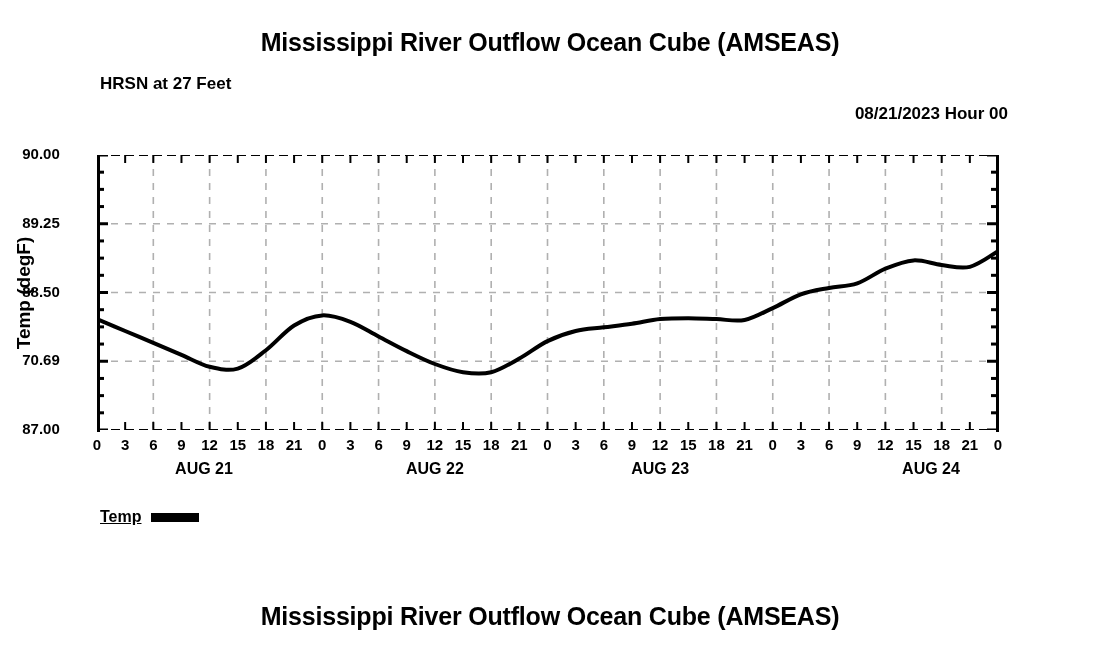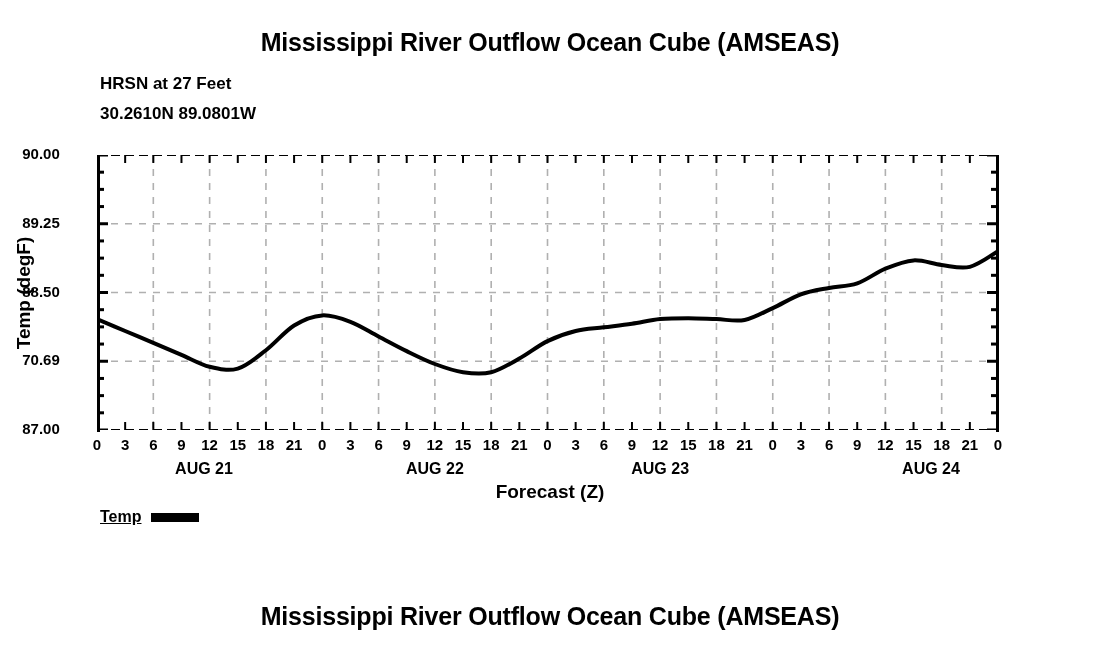--- a/index.html
+++ b/index.html
@@ -96,23 +96,23 @@
 </style>
 </head>
 <body>
 
 <div class="page">
 
   <div class="title-main">Mississippi River Outflow Ocean Cube (AMSEAS)</div>
 
   <div class="meta-line1">HRSN at 27 Feet</div>
 
-  <div class="meta-line2">30.2610N  89.0801W</div>
-
-
+
+
+  <div class="datestamp">08/21/2023 Hour 00</div>
 
   <div class="ylabel-text">
     <span>Temp (degF)</span>
   </div>
 
   <div class="ytick-wrap" id="ytick-wrap">
       <div class="ytick-label" style="top: 145px;">90.00</div>
       <div class="ytick-label" style="top: 213.75px;">89.25</div>
       <div class="ytick-label" style="top: 282.5px;">88.50</div>
       <div class="ytick-label" style="top: 351.25px;">70.69</div>
@@ -283,21 +283,20 @@
       <div class="xtick-label" style="left: 969.844px;">21</div>
       <div class="xtick-label" style="left: 998px;">0</div>
     </div>
   <div id="xday-wrap">
       <div class="xday-label" style="left: 204px;">AUG 21</div>
       <div class="xday-label" style="left: 434.875px;">AUG 22</div>
       <div class="xday-label" style="left: 660.125px;">AUG 23</div>
       <div class="xday-label" style="left: 931px;">AUG 24</div>
     </div>
 
-  <div class="xaxis-title">Forecast (Z)</div>
 
   <div class="legend">
     <div class="legend-label">Temp</div>
     <div class="legend-swatch"></div>
   </div>
 
   <div class="footer-title">Mississippi River Outflow Ocean Cube (AMSEAS)</div>
 </div>
 
 </body></html>

